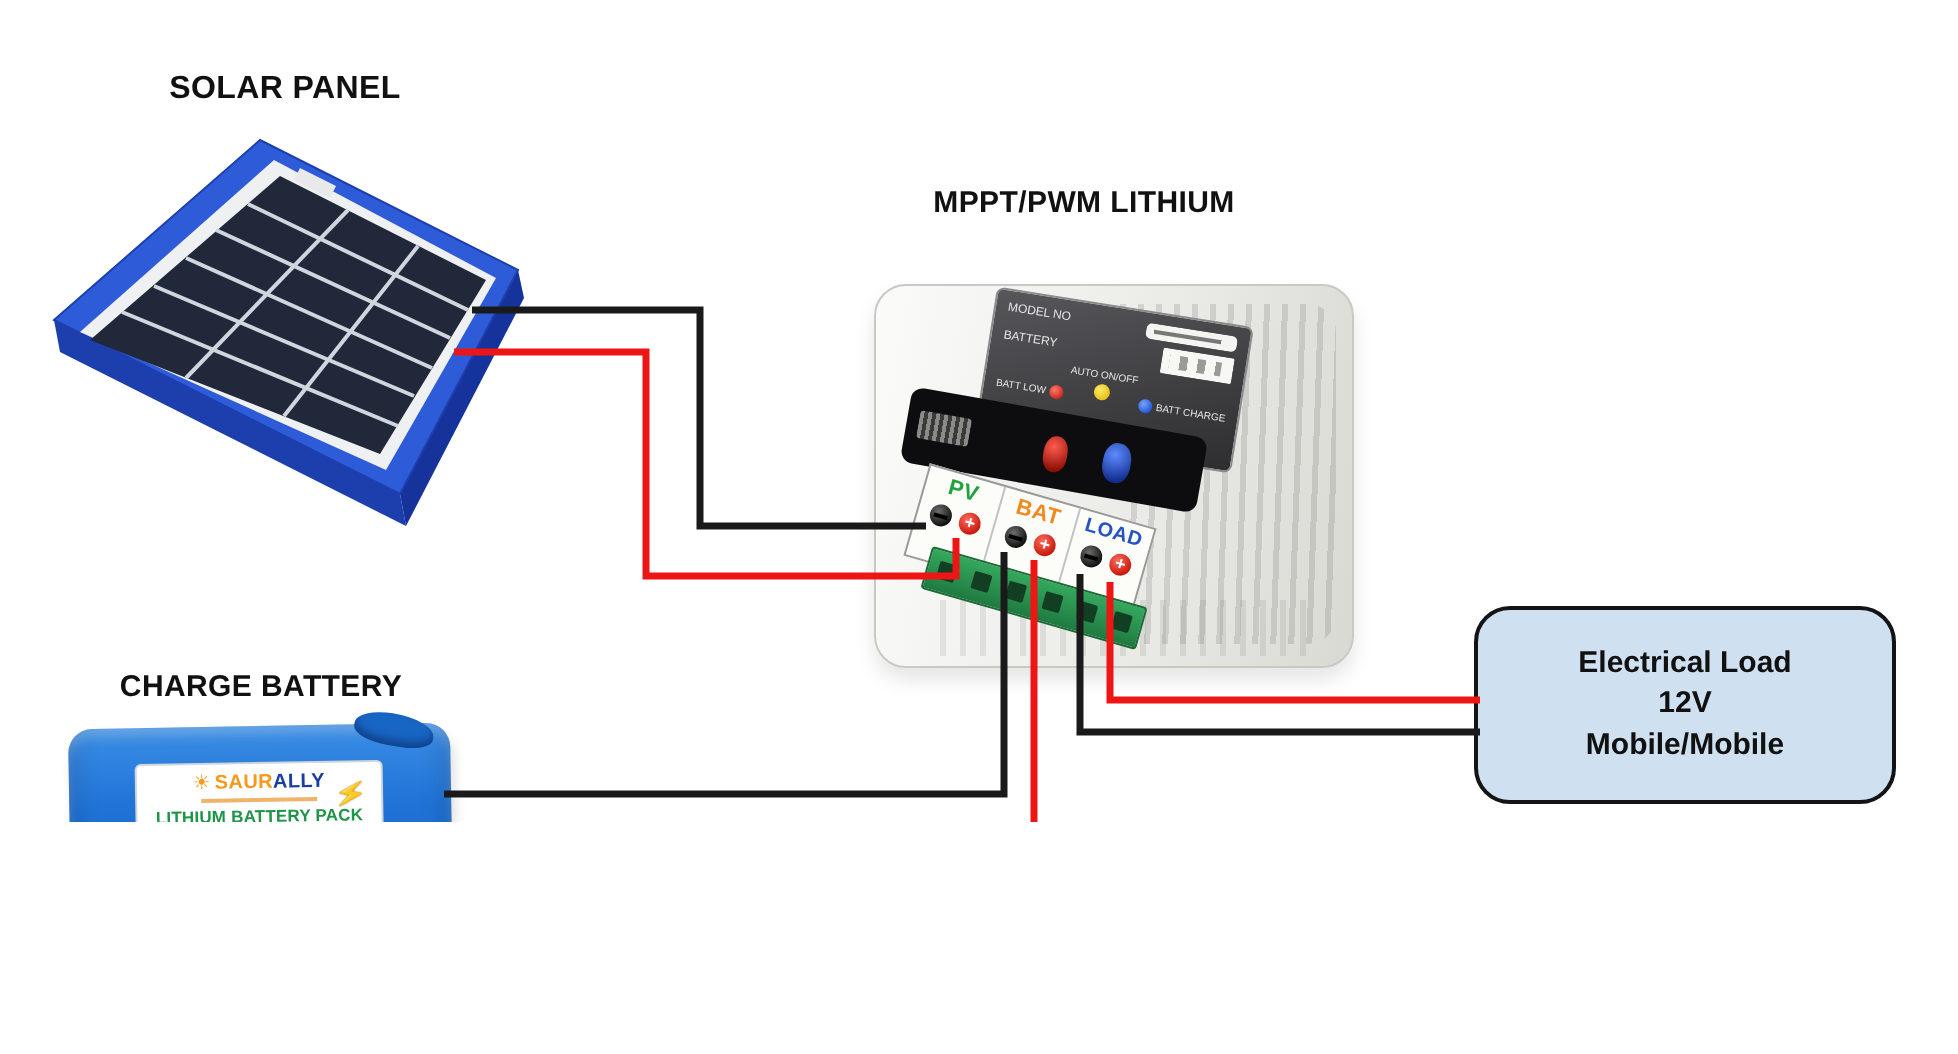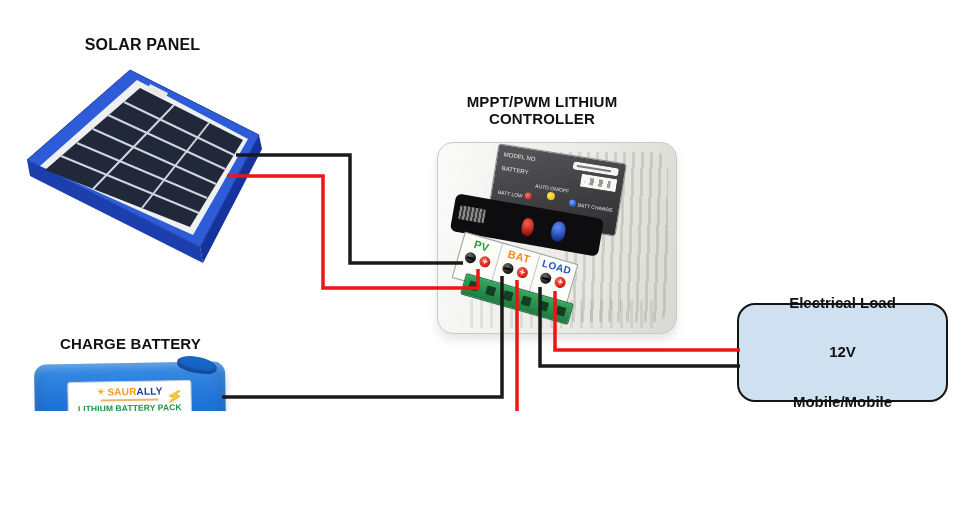--- a/index.html
+++ b/index.html
@@ -92,21 +92,21 @@
   .qr{width:15px;height:15px;background-color:#fff;border:1px solid #444;
     background-image:repeating-linear-gradient(0deg,#1a1a1a 0 2px,transparent 2px 4px),
                      repeating-linear-gradient(90deg,#1a1a1a 0 2px,#ffffff 2px 4px);}
   .info-band{flex:1;background:#1b63c0;color:#fff;border-radius:2px;padding:2px 3px;line-height:1.45;
     font-size:4.5px;clip-path:polygon(7% 0,100% 0,100% 100%,0 100%);text-align:center;}
   .info-band .co{color:#f5c842;font-weight:bold;}
 
   
   .loadbox{left:737px;top:303px;width:211px;height:99px;z-index:2;background:#cfe1f1;border:2px solid #141414;
     border-radius:18px;display:flex;flex-direction:column;align-items:center;justify-content:center;
-    font-weight:bold;font-size:15px;color:#111;line-height:20.5px;box-sizing:border-box;gap:29px;}
+    font-weight:bold;font-size:15px;color:#111;line-height:20.5px;box-sizing:border-box;}
 
   svg{display:block;}
 </style>
 </head>
 <body>
 
 <div class="stage">
 
   <svg class="layer" width="979" height="527" style="z-index:1">
     <g>
@@ -124,21 +124,20 @@
         <line x1="77" y1="143" x2="207" y2="198"></line>
         <line x1="61" y1="156" x2="199" y2="213"></line>
       </g>
       <polygon points="150,84 168,93 165,99 147,90" fill="#e9e9e9"></polygon>
     </g>
   </svg>
 
   <div class="title t-solar">SOLAR PANEL</div>
   <div class="title t-ctrl" style="z-index:5">
     <div>MPPT/PWM LITHIUM</div>
-    <div>CONTROLLER</div>
   </div>
   <div class="title t-batt" style="z-index:3">CHARGE BATTERY</div>
 
   <div class="abs ctl-body"></div>
   <div class="abs ctl-fins"></div>
   <div class="abs ctl-fins2"></div>
 
   <div class="abs ctl-label">
     <div class="row">
       <span>MODEL NO</span>

